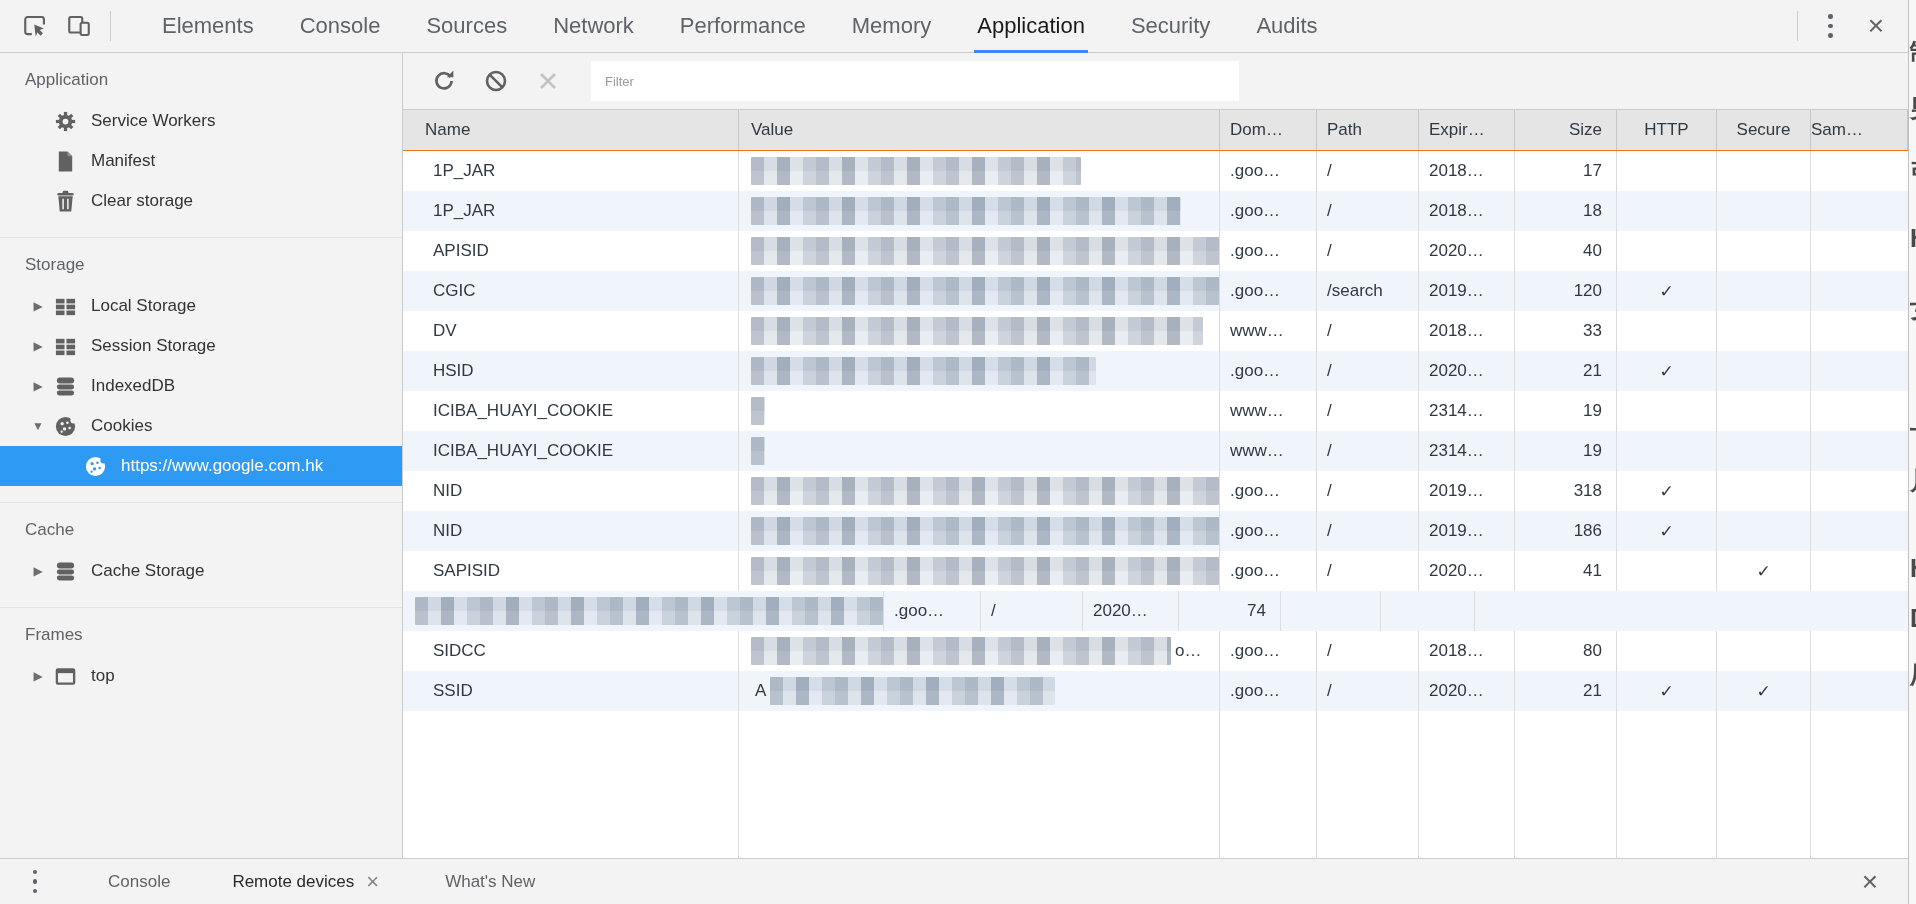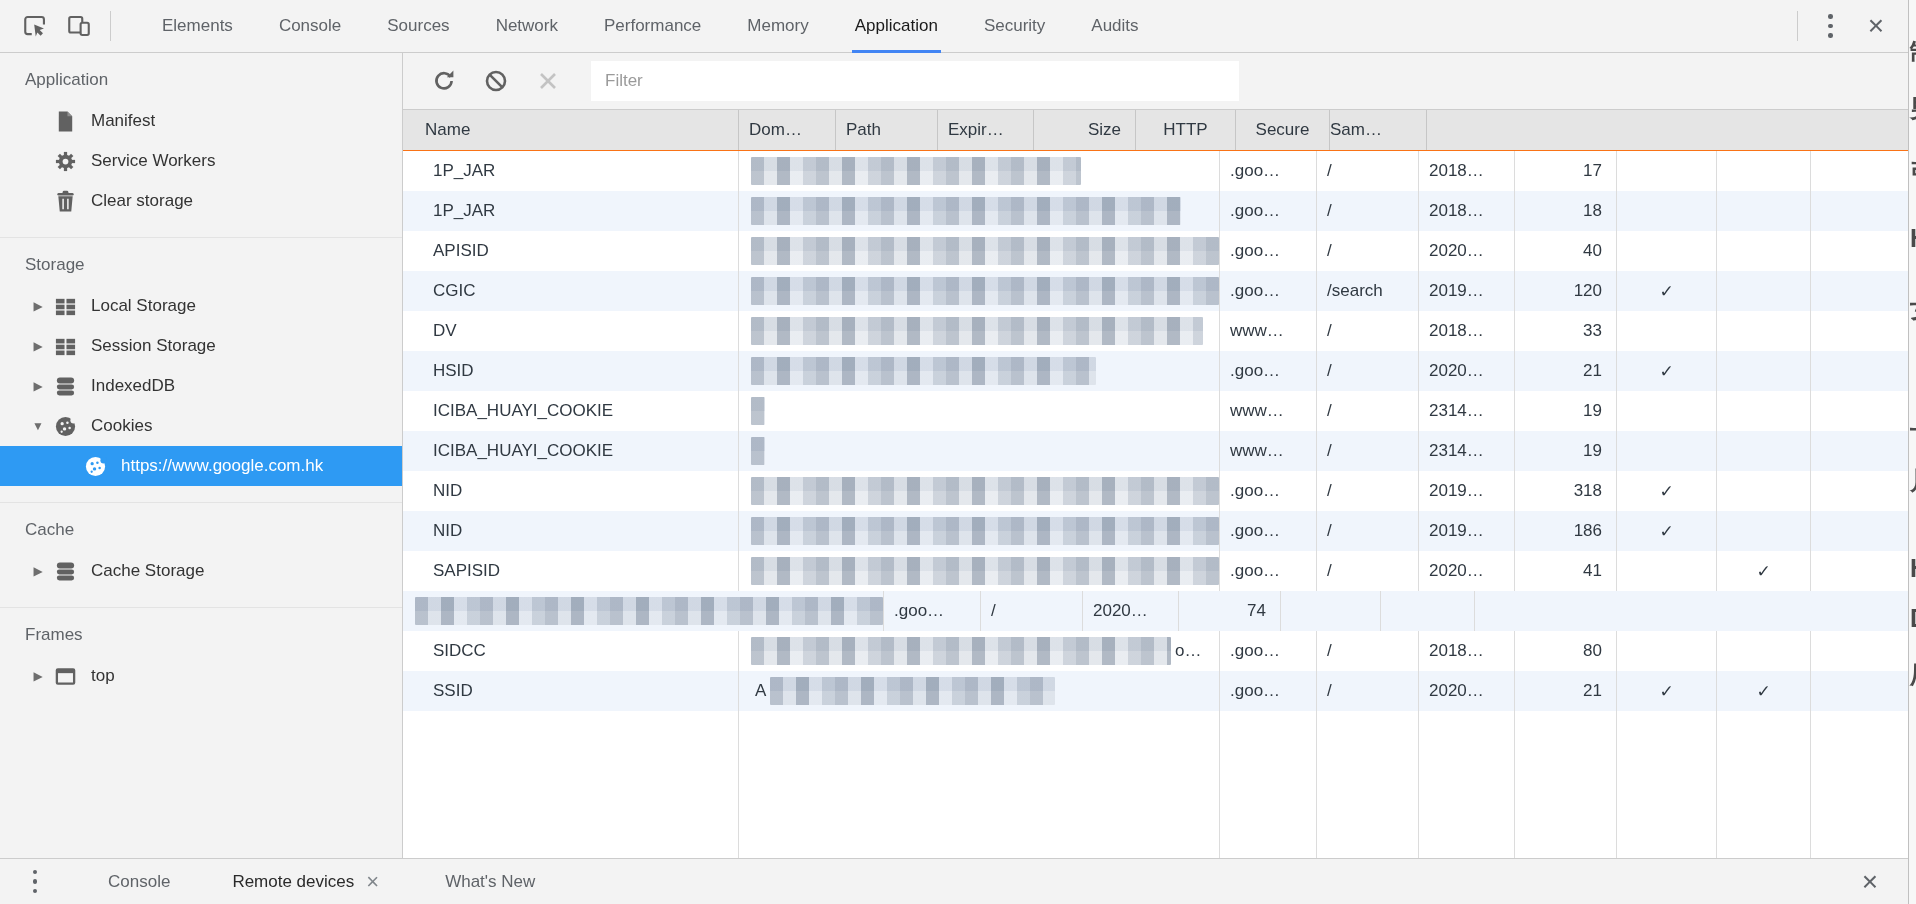--- a/index.html
+++ b/index.html
@@ -6,21 +6,21 @@
   body{font-family:"Liberation Sans","DejaVu Sans",sans-serif;color:#303942;-webkit-font-smoothing:antialiased}
   .stage{position:relative;width:1916px;height:904px;overflow:hidden;background:#fff}
 
   
   .topbar{position:absolute;left:0;top:0;width:1908px;height:53px;background:#f3f3f3;
     border-bottom:1px solid #ccc;display:flex;align-items:center;box-sizing:border-box}
   .tbico{width:30px;height:30px;color:#616161;display:flex;align-items:center;justify-content:center;flex:none}
   .tbico svg{width:26px;height:26px;display:block}
   .vdiv{width:1px;height:30px;background:#ccc;flex:none}
   .tabs{display:flex;height:53px;margin-left:28px}
-  .tab{position:relative;padding:0 23px;line-height:51px;font-size:17px;color:#5f6368;cursor:default;white-space:nowrap}
+  .tab{position:relative;padding:0 23px;line-height:51px;font-size:22px;color:#5f6368;cursor:default;white-space:nowrap}
   .tab.active{color:#1a1a1a}
   .tab.active::after{content:"";position:absolute;left:20px;right:20px;bottom:0;height:3px;background:#4285f4}
   .kebab{display:flex;flex-direction:column;gap:5px;align-items:center;width:22px}
   .kebab i{width:4.5px;height:4.5px;border-radius:50%;background:#5f6368}
   .closex{font-size:28px;color:#5f6368;line-height:1}
 
   
   .sidebar{position:absolute;left:0;top:53px;width:403px;bottom:46px;background:#f3f3f3;
     border-right:1px solid #ccc;box-sizing:border-box;overflow:hidden;font-size:17px}
   .sect{padding:6px 0 16px;border-bottom:1px solid #e3e3e3}
@@ -38,21 +38,21 @@
   .sitem.child .tri{visibility:hidden}
   .sitem.child .icon{margin-left:36px}
   .slabel{white-space:nowrap;overflow:hidden}
 
   
   .main{position:absolute;left:403px;top:53px;right:8px;bottom:46px;background:#fff;overflow:hidden}
   .ctoolbar{height:57px;background:#f3f3f3;border-bottom:1px solid #ccc;display:flex;align-items:center;box-sizing:border-box}
   .tbtn{width:30px;height:30px;color:#616161;display:flex;align-items:center;justify-content:center;flex:none}
   .tbtn svg{width:24px;height:24px;display:block}
   .tbtn.disabled{color:#c3c3c3}
-  .filter{margin-left:28px;width:648px;height:40px;border:none;background:#fff;font-size:17px;
+  .filter{margin-left:28px;width:648px;height:40px;border:none;background:#fff;font-size:13px;
     padding:0 14px;outline:none;color:#14532d;box-sizing:border-box}
   .filter::placeholder{color:#9a9a9a}
 
   .gridwrap{position:absolute;left:0;top:57px;right:0;bottom:0;display:flex;flex-direction:column;font-size:17px}
   .hdr{display:flex;height:40px;flex:none;background:#e5e5e5;border-bottom:1px solid #f97316;color:#303942}
   .hdr .c{border-right:1px solid #c6c6c6}
   .c{display:flex;align-items:center;white-space:nowrap;overflow:hidden;box-sizing:border-box;flex:none;
      border-right:1px solid #dcdcdc}
   .c0{width:336px;padding-left:30px}
   .hdr .c0{padding-left:22px}
@@ -128,42 +128,42 @@
     <span class="closex" style="margin:0 24px 0 26px">×</span>
   </div>
 
   <div class="sidebar">
 
     <div class="sect">
       <div class="stitle">Application</div>
       <div class="sitem">
         <span class="tri hide"></span>
         <span class="icon">
-          <svg viewBox="0 0 24 24" fill="currentColor">
-              <path d="M5 1.5h9l5 5V22.5H5z"></path>
-              <path d="M14 1.5l5 5h-5z" fill="#8f8f8f"></path>
-            </svg>
-        </span>
-        <span class="slabel">Manifest</span>
-      </div>
-      <div class="sitem">
-        <span class="tri hide"></span>
-        <span class="icon">
           <svg viewBox="0 0 24 24">
             <g stroke="currentColor" stroke-width="3.4">
               <line x1="12" y1="2" x2="12" y2="22"></line>
                 <line x1="2" y1="12" x2="22" y2="12"></line>
               <line x1="5" y1="5" x2="19" y2="19"></line>
                 <line x1="19" y1="5" x2="5" y2="19"></line>
             </g>
             <circle cx="12" cy="12" r="7" fill="currentColor"></circle>
             <circle cx="12" cy="12" r="3" class="hole"></circle>
           </svg>
         </span>
         <span class="slabel">Service Workers</span>
+      </div>
+      <div class="sitem">
+        <span class="tri hide"></span>
+        <span class="icon">
+          <svg viewBox="0 0 24 24" fill="currentColor">
+              <path d="M5 1.5h9l5 5V22.5H5z"></path>
+              <path d="M14 1.5l5 5h-5z" fill="#8f8f8f"></path>
+            </svg>
+        </span>
+        <span class="slabel">Manifest</span>
       </div>
       <div class="sitem">
         <span class="tri hide"></span>
         <span class="icon">
           <svg viewBox="0 0 24 24" fill="currentColor">
             <path d="M4.5 6.5h15L18 22.5H6z"></path>
             <rect x="3.5" y="3.2" width="17" height="2.6" rx="1.3"></rect>
             <rect x="9" y="0.8" width="6" height="3" rx="1.5"></rect>
             <path d="M9.5 9v11M14.5 9v11" stroke="#f3f3f3" stroke-width="1.6" fill="none"></path>
           </svg>
@@ -294,20 +294,21 @@
           <line x1="5" y1="5" x2="19" y2="19"></line>
             <line x1="19" y1="5" x2="5" y2="19"></line>
         </svg>
       </span>
       <input class="filter" type="text" placeholder="Filter" style="">
     </div>
 
     <div class="gridwrap">
       <div class="hdr">
         <div class="c c0">Name</div>
+        <div class="c c1">Value</div>
         <div class="c c2">Dom…</div>
         <div class="c c3">Path</div>
         <div class="c c4">Expir…</div>
         <div class="c c5">Size</div>
         <div class="c c6">HTTP</div>
         <div class="c c7">Secure</div>
         <div class="c c8">Sam…</div>
       </div>
       <div>
           <div class="row">

